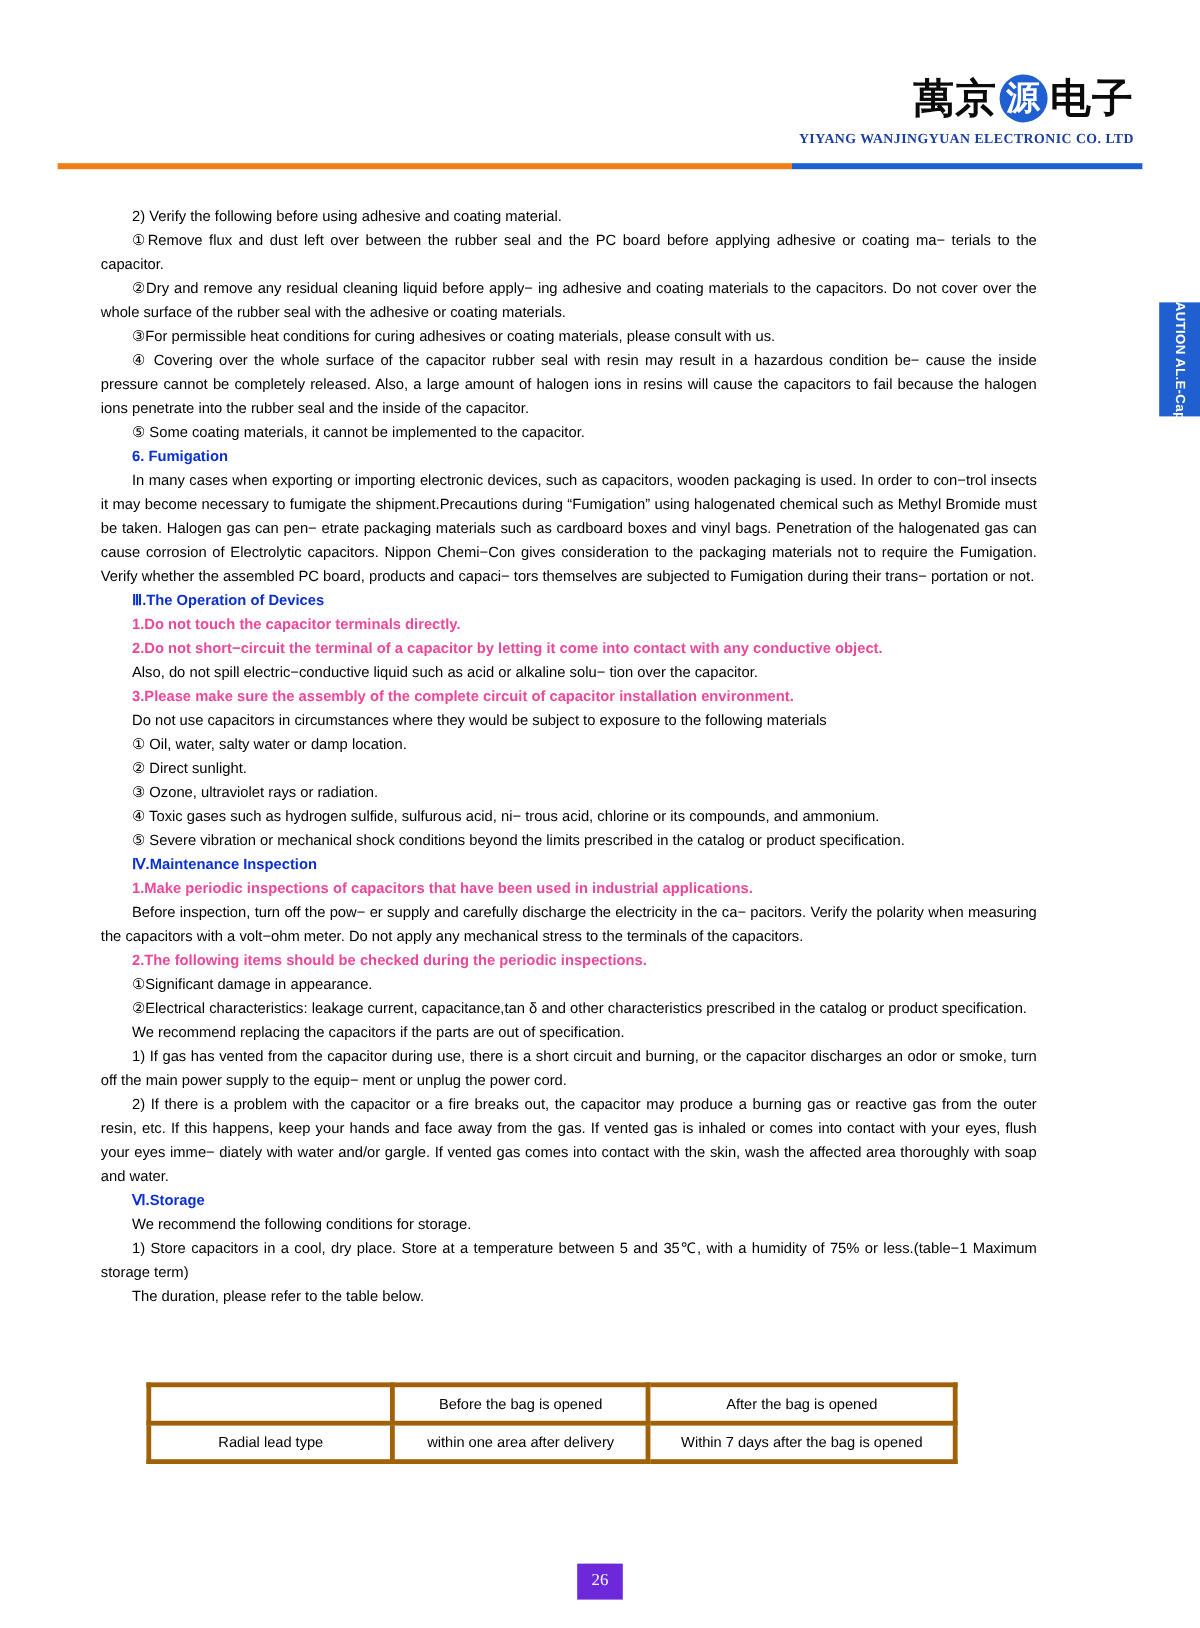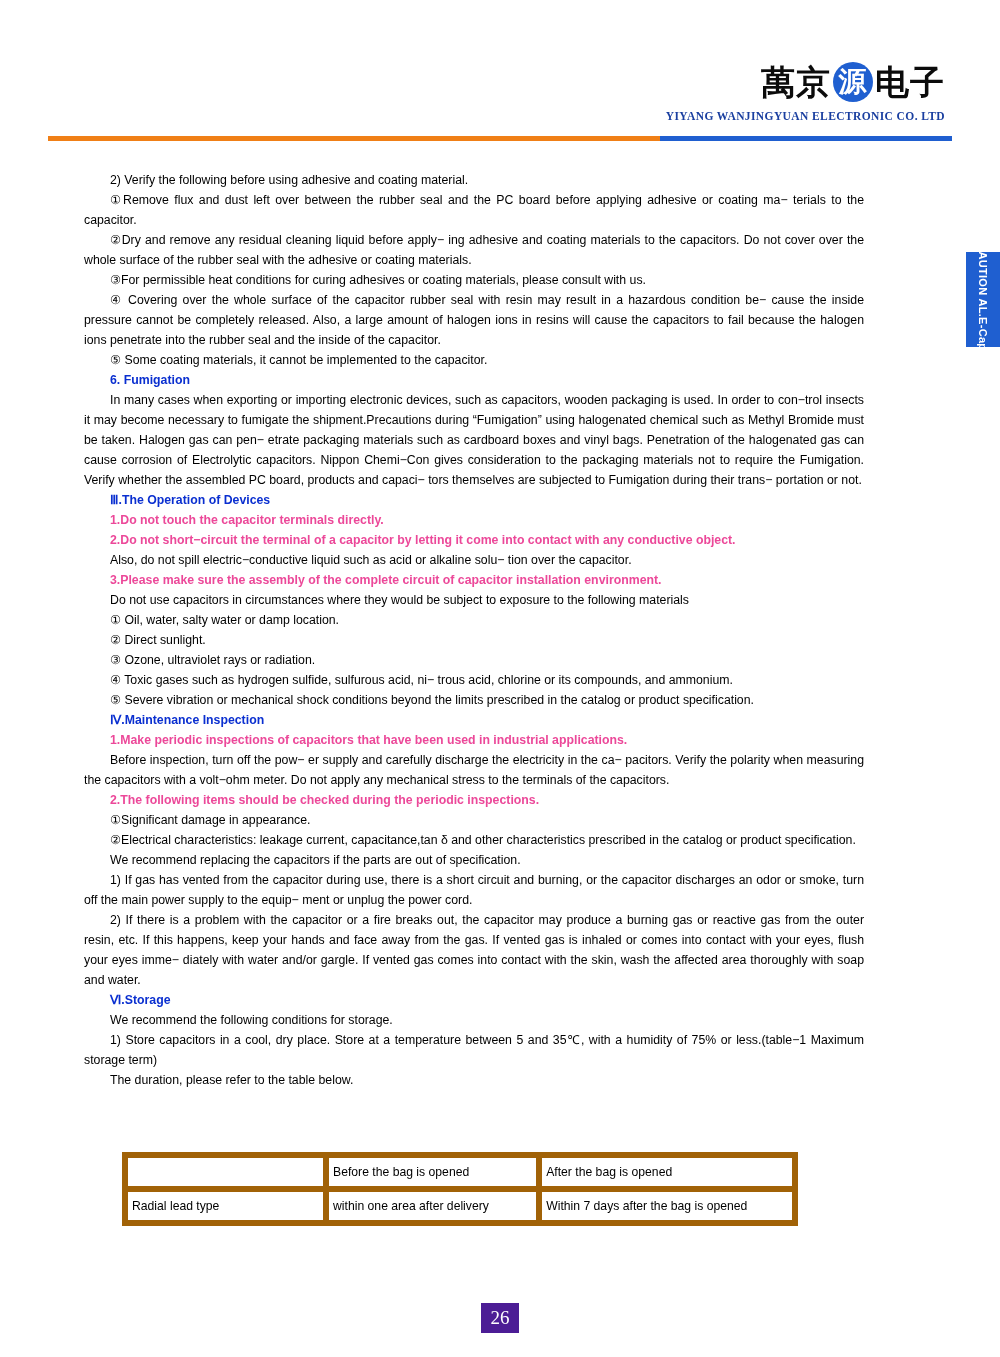--- a/index.html
+++ b/index.html
@@ -148,39 +148,40 @@
     left: 122px;
     top: 1152px;
     width: 676px;
   }
   table.storage {
     border-collapse: collapse;
     width: 676px;
     font-size: 12.2px;
   }
   table.storage td {
-    border: 6px solid #a16207;
+    border: 4px solid #a16207;
     height: 26px;
     padding: 1px 4px;
+    text-align: center;
     vertical-align: middle;
     white-space: nowrap;
   }
   table.storage td.col0 { width: 212px; }
   table.storage td.col1 { width: 210px; }
   table.storage td.col2 { width: 252px; }
   table.storage tr.head td { font-size: 12.2px; }
   .page-number {
     position: absolute;
     left: 481px;
     top: 1303px;
     width: 38px;
     height: 30px;
-    background: #4c1d95;
+    background: #6d28d9;
     color: #ffffff;
-    font-size: 19px;
+    font-size: 14px;
     line-height: 30px;
     text-align: center;
     font-family: "Liberation Serif", serif;
   }
 </style>
 </head>
 <body>
 
 <div class="page-header">
   <div class="logo-block">

